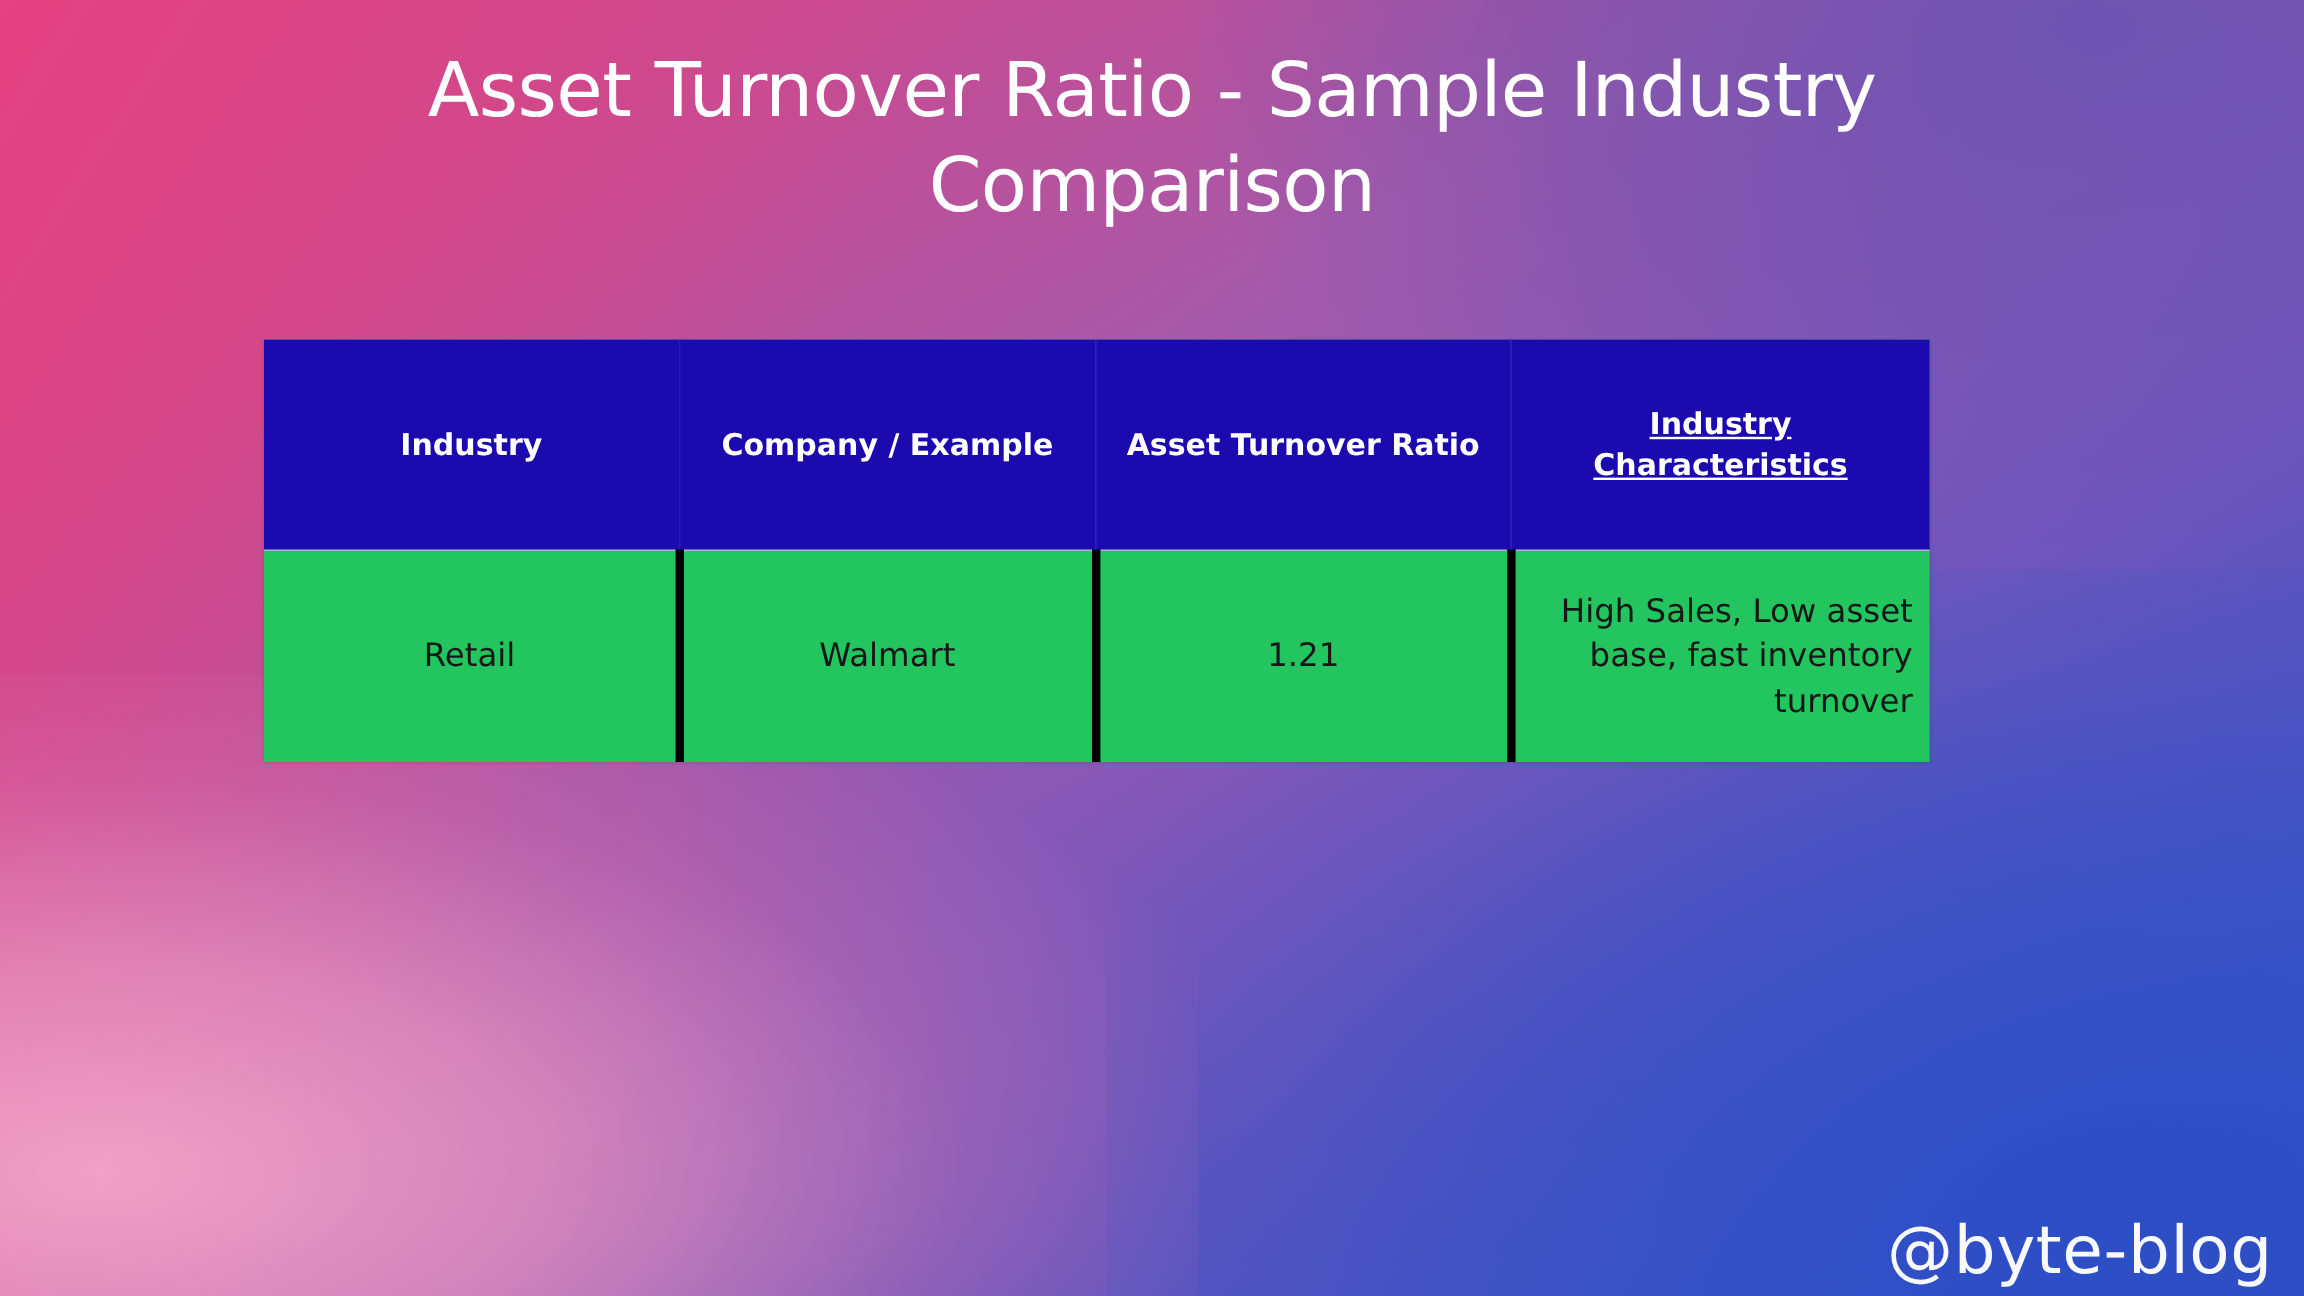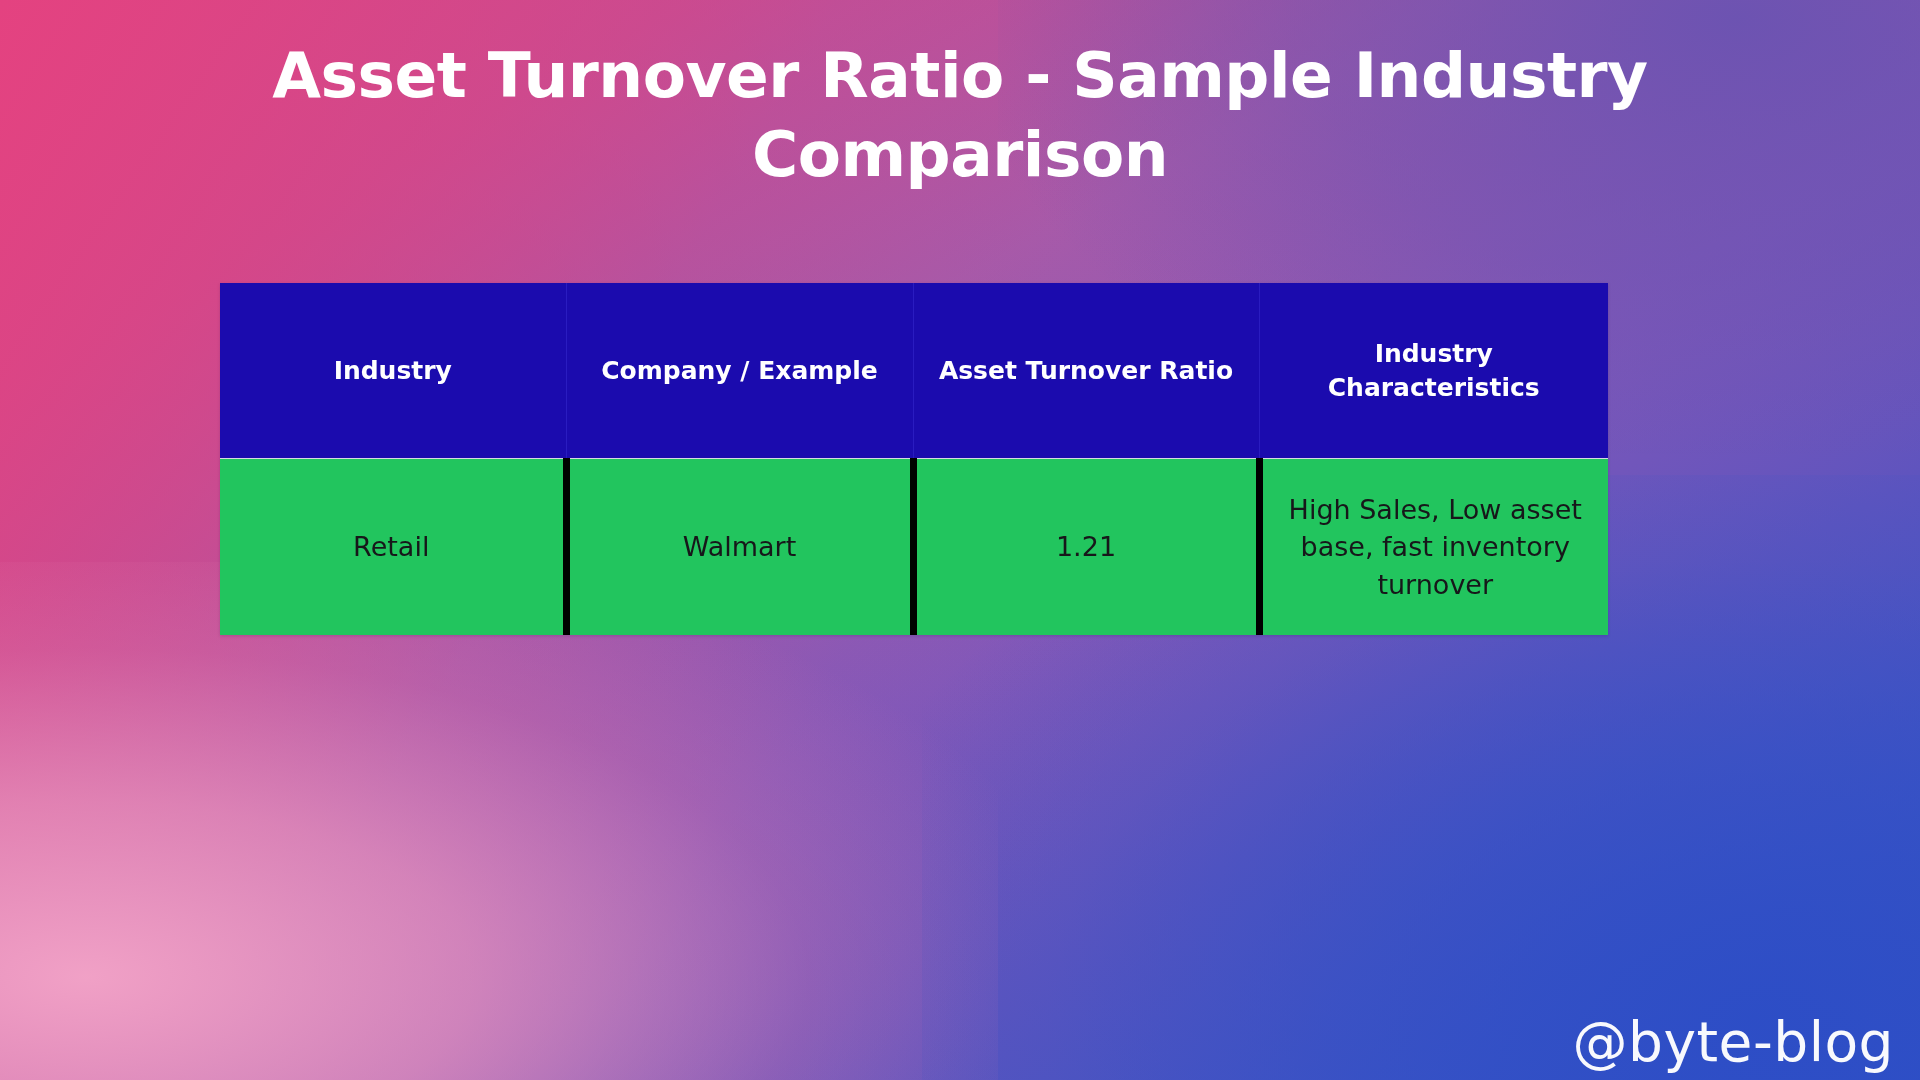--- a/index.html
+++ b/index.html
@@ -77,21 +77,21 @@
   
   #slide-title {
     position: absolute;
     top: 36px;
     left: 50%;
     transform: translateX(-50%);
     width: 1400px;
     text-align: center;
     color: #ffffff;
     font-family: "DejaVu Sans", sans-serif;
-    font-weight: bold;
+    font-weight: normal;
     font-size: 63px;
     line-height: 1.26;
     letter-spacing: -0.5px;
     z-index: 4;
   }
 
   
   #comparison-table-wrap {
     position: absolute;
     left: 220px;
@@ -118,33 +118,35 @@
     font-family: "DejaVu Sans", sans-serif;
     font-weight: bold;
     font-size: 25px;
     line-height: 1.36;
     height: 155px;
     border-right: 1px solid #2a1cc0;
     border-bottom: 1px solid #d8d8e4;
   }
   table.comparison-table thead th:last-child {
     border-right: none;
+    text-decoration: underline;
   }
   table.comparison-table tbody td {
     color: #17171a;
     font-family: "DejaVu Sans", sans-serif;
     font-weight: normal;
     font-size: 27px;
     line-height: 1.38;
     height: 156px;
     border-right: 7px solid #000000;
     border-bottom: 1px solid #e2e2ea;
   }
   table.comparison-table tbody td:last-child {
     border-right: none;
+    text-align: right;
   }
   table.comparison-table tbody tr:last-child td {
     border-bottom: none;
   }
   
   col.col-industry       { width: 346px; }
   col.col-company        { width: 347px; }
   col.col-ratio          { width: 346px; }
   col.col-characteristics{ width: 349px; }
 

